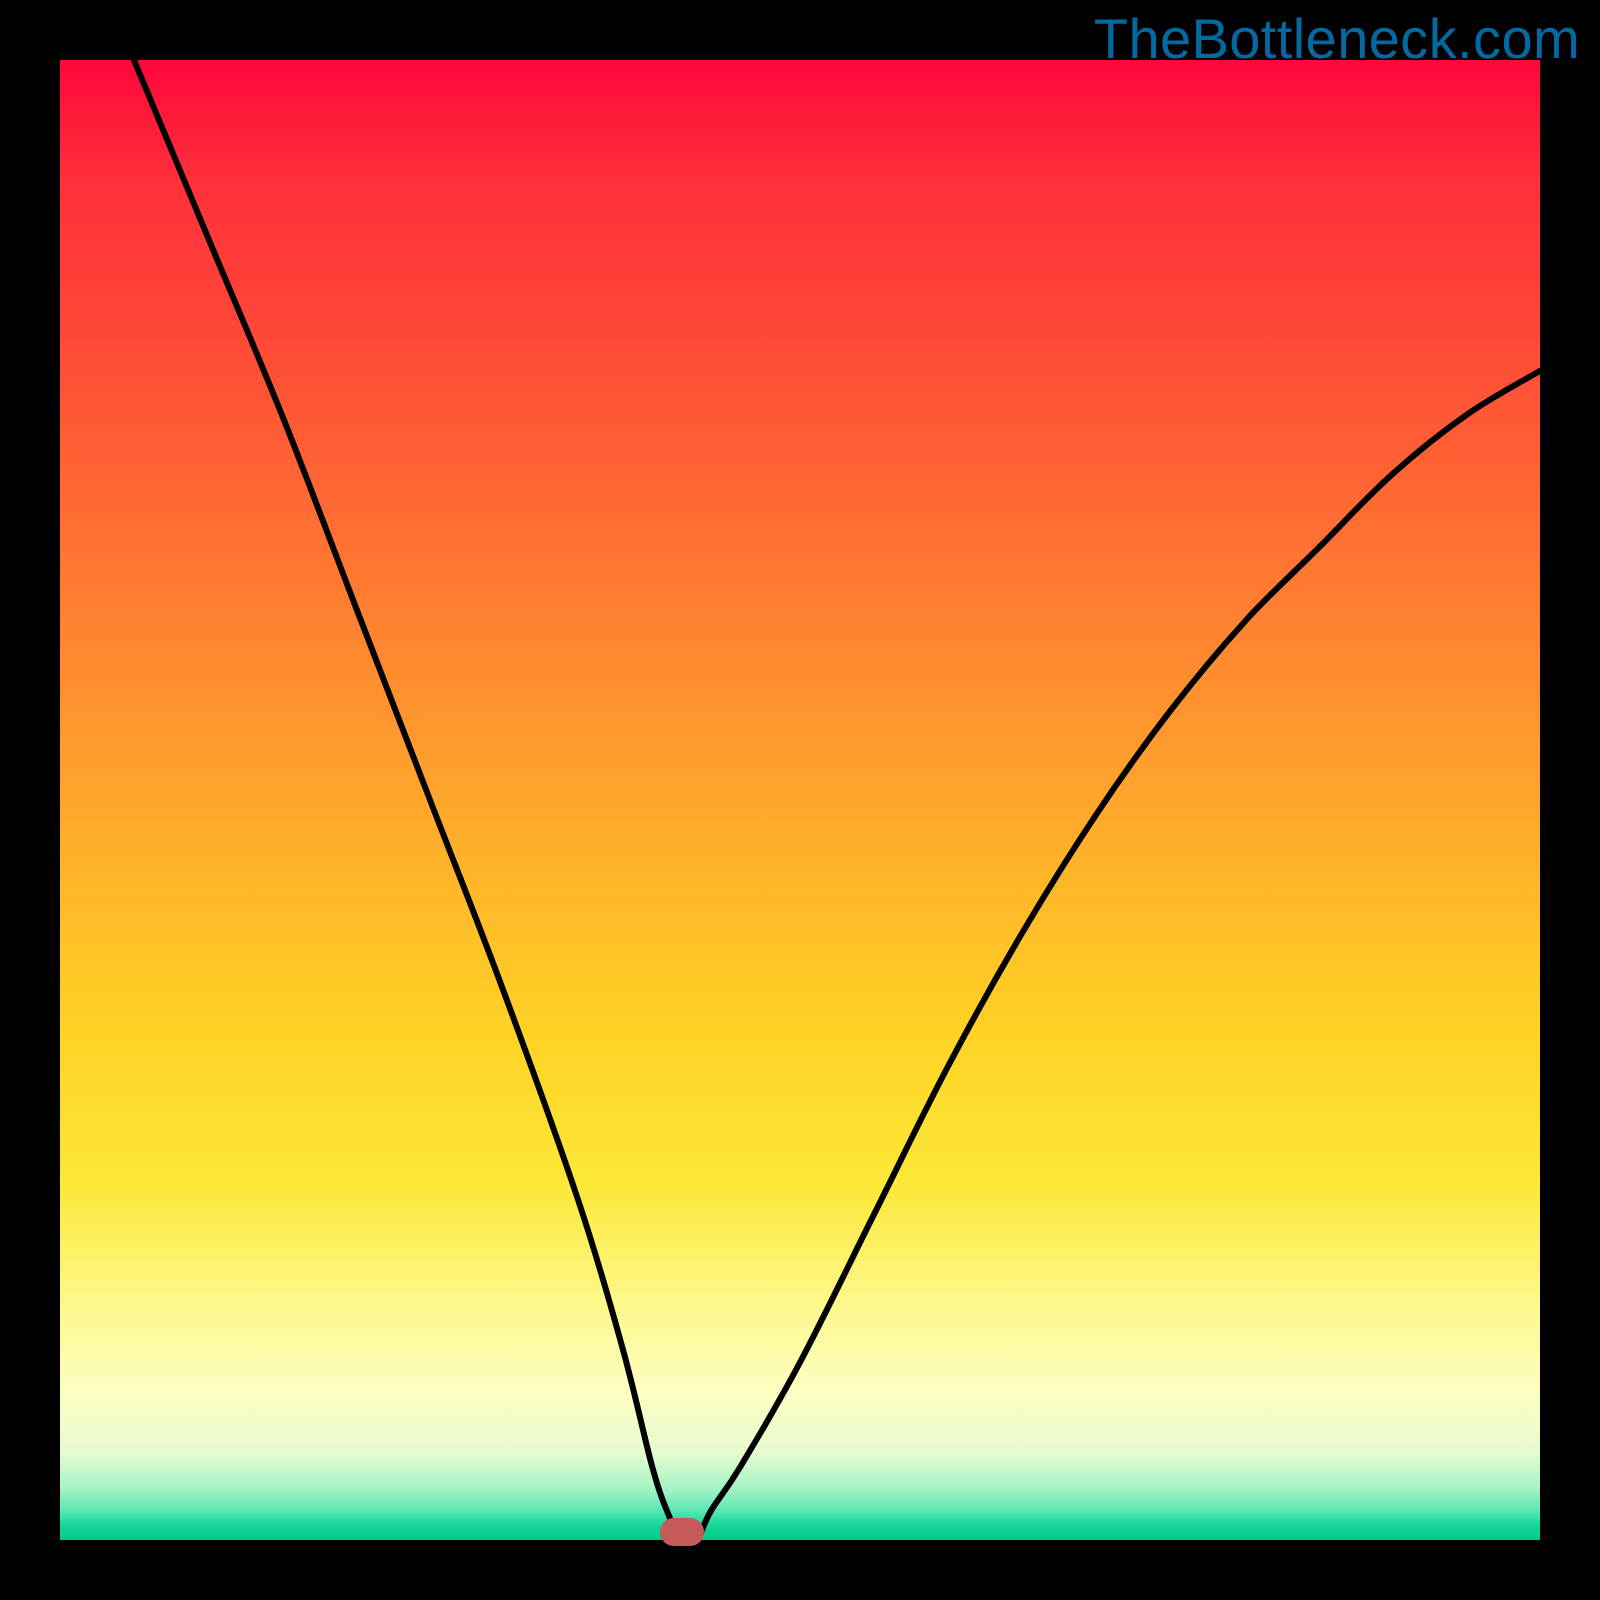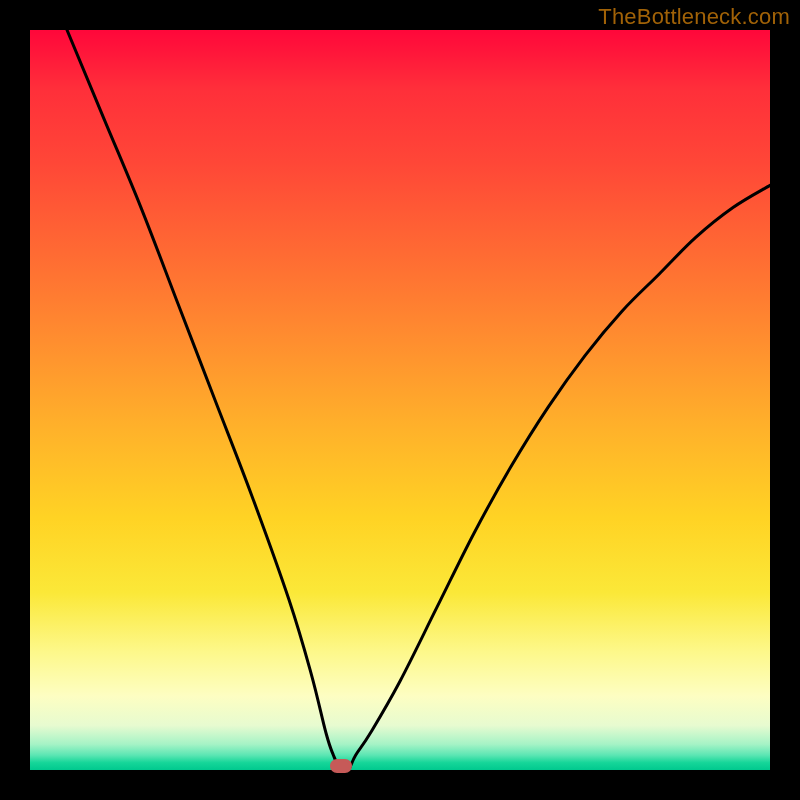--- a/index.html
+++ b/index.html
@@ -39,22 +39,22 @@
       #e7fbd0 94%,
       #a6f3c6 96.5%,
       #5be6b3 98%,
       #16d699 99%,
       #00c98e 100%);
   }
   .watermark {
     position: absolute;
     top: 4px;
     right: 10px;
-    color: #a16207;
-    font-size: 22px;
+    color: #0369a1;
+    font-size: 28px;
     letter-spacing: 0.2px;
     user-select: none;
   }
   svg.curve {
     position: absolute;
     left: 0; top: 0;
     width: 740px;
     height: 740px;
   }
   .marker {

